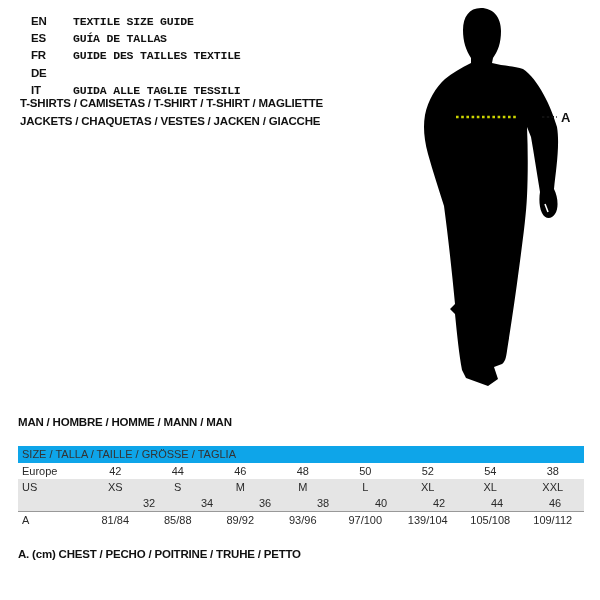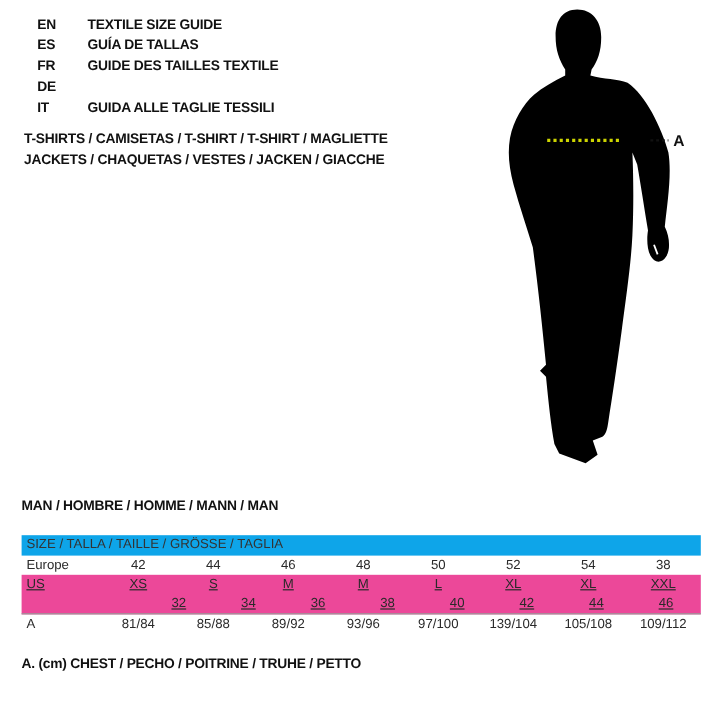--- a/index.html
+++ b/index.html
@@ -3,37 +3,37 @@
 <meta charset="utf-8">
 <style>
   html,body{margin:0;padding:0;background:#fff;}
   .page{position:relative;width:600px;height:600px;background:#ffffff;overflow:hidden;
         font-family:"Liberation Sans","DejaVu Sans",sans-serif;color:#111;}
 
   
   .lang-block{position:absolute;left:31px;top:13px;}
   .lang-row{display:flex;font-size:11.5px;font-weight:bold;line-height:17.2px;letter-spacing:-0.2px;}
   .lang-code{width:42px;flex:0 0 42px;}
-  .lang-label{white-space:nowrap;}
+  .lang-label{white-space:nowrap;font-family:Liberation Mono, monospace;}
 
   
-  .categories{position:absolute;left:20px;top:107px;}
+  .categories{position:absolute;left:20px;top:94px;}
   .category-line{font-size:11.5px;font-weight:bold;line-height:18.4px;letter-spacing:-0.2px;white-space:nowrap;}
 
   
   .figure-svg{position:absolute;left:400px;top:0;width:200px;height:400px;}
 
   
   .man-heading{position:absolute;left:18px;top:416px;font-size:11.5px;font-weight:bold;letter-spacing:-0.2px;}
 
   
   .size-table{position:absolute;left:18px;top:446px;width:566px;font-size:11px;color:#2a2a2a;}
   .size-table-header{background:#0ea5e9;height:17px;line-height:17px;padding-left:4px;color:#333;}
   .t-row{display:flex;height:16px;line-height:16px;}
-  .t-row.band{background:#ec4899;text-decoration:underline;}
+  .t-row.band{background:#e5e5e5;}
   .t-row.band-last{border-bottom:1px solid #999999;padding-left:36px;}
   .t-label{flex:0 0 62px;padding-left:4px;text-align:left;}
   .t-cell{flex:1;text-align:center;}
 
   
   .footnote{position:absolute;left:18px;top:548px;font-size:11.5px;font-weight:bold;letter-spacing:-0.2px;}
 </style>
 </head>
 <body>
 

